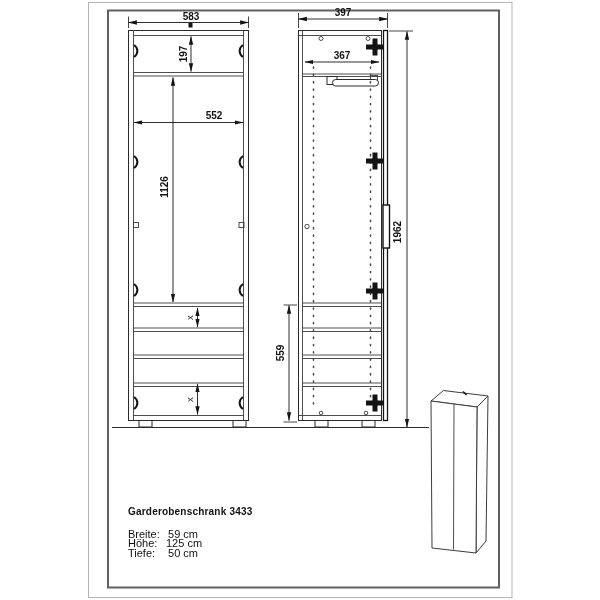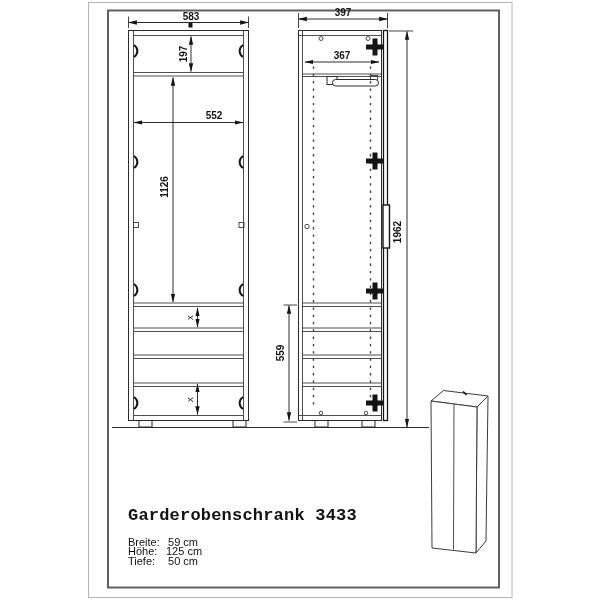--- a/index.html
+++ b/index.html
@@ -12,21 +12,21 @@
   .thin{stroke:#3a3a3a;stroke-width:.9;fill:none;}
   .dimln{stroke:#161616;stroke-width:.9;fill:none;}
   .ext{stroke:#161616;stroke-width:.8;fill:none;}
   .dots{stroke:#4a4a4a;stroke-width:1.5;fill:none;stroke-dasharray:1.3 6;stroke-linecap:round;}
   .dark{fill:#141414;stroke:none;}
   .dim{font:700 10px "Liberation Sans",sans-serif;fill:#141414;}
   .dimx{font:400 9.5px "Liberation Sans",sans-serif;fill:#141414;}
   .iso{stroke:#3c3c3c;stroke-width:1;fill:#ffffff;stroke-linejoin:round;}
   
   .titleblock{position:absolute;left:128px;top:506px;color:#111;}
-  .tb-title{font-size:17px;font-weight:bold;letter-spacing:.2px;white-space:nowrap;font-family:Liberation Mono, monospace;}
+  .tb-title{font-size:10px;font-weight:bold;letter-spacing:.2px;white-space:nowrap;}
   .tb-specs{margin-top:13px;font-size:11px;line-height:9.4px;}
   .spec-row{white-space:nowrap;}
   .spec-label{display:inline-block;width:38px;}
   .spec-value{display:inline-block;width:32px;text-align:right;}
 </style>
 </head>
 <body>
 
 <div class="page">
 

